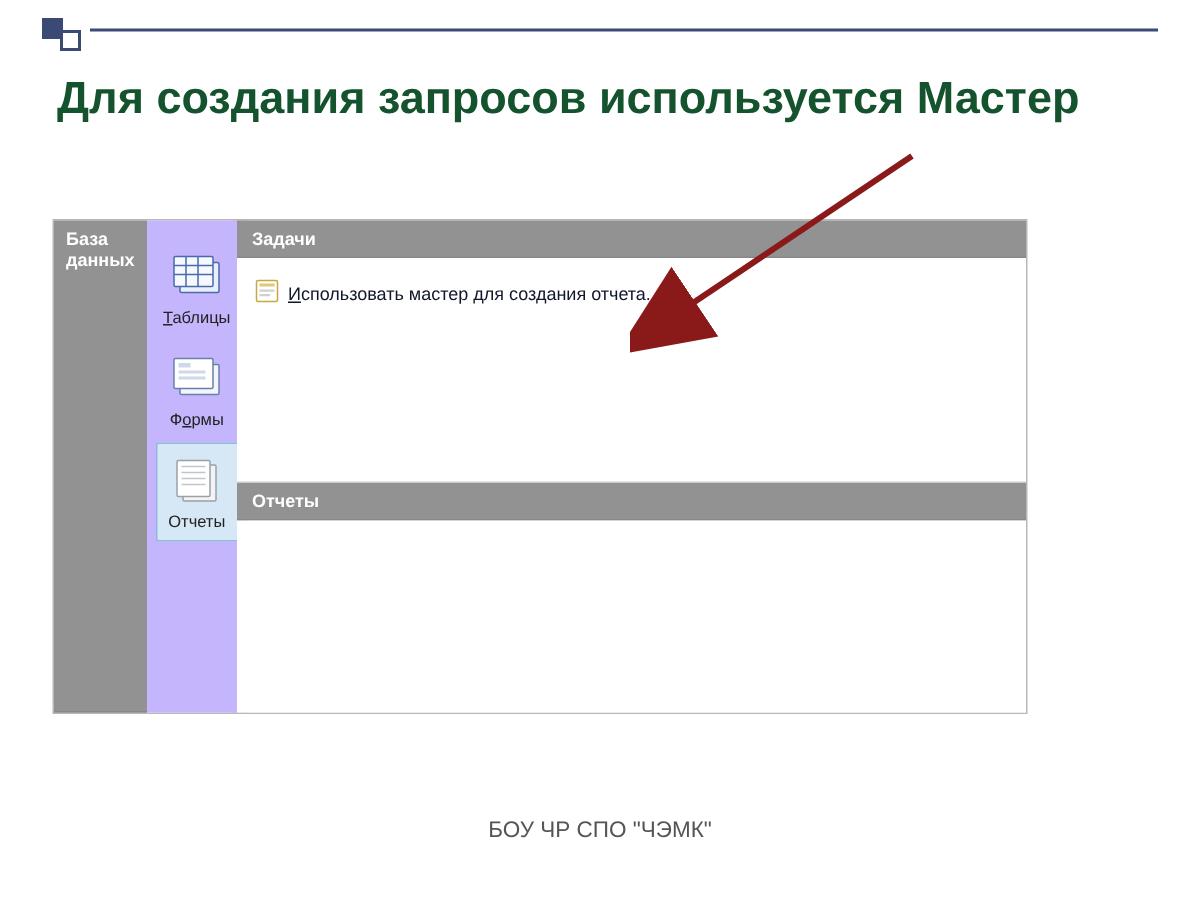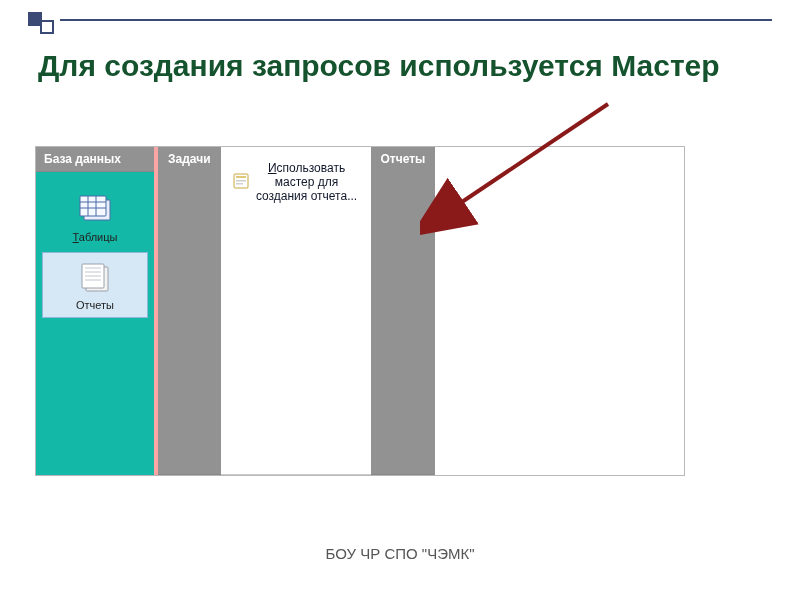--- a/index.html
+++ b/index.html
@@ -36,33 +36,33 @@
     width: 650px;
     height: 330px;
     border: 1px solid #b8b8b8;
     background: #fdfdfd;
     display: flex;
   }
   .sidebar {
     width: 122px;
     border-right: 4px solid #fca5a5;
     display: flex;
-    flex-direction: column;
+    flex-direction: row;
   }
   .sidebar-header {
     background: #929292;
     color: #fff;
     font-size: 12px;
     font-weight: bold;
     padding: 5px 8px;
     border-bottom: 1px solid #888;
   }
   .sidebar-items {
     flex: 1;
-    background: #14b8a6;
+    background: #c4b5fd;
     padding-top: 10px;
   }
   .sidebar-item {
     display: flex;
     flex-direction: column;
     align-items: center;
     padding: 6px 4px;
     margin: 2px 6px;
     cursor: pointer;
     font-size: 11px;
@@ -75,22 +75,21 @@
   .sidebar-item .icon-wrap {
     width: 42px; height: 38px;
     display:flex; align-items:center; justify-content:center;
     margin-bottom: 2px;
   }
   .sidebar-item .label { color: #222; }
   .sidebar-item .label u { text-decoration: underline; }
   .main-area {
     flex: 1;
     display: flex;
-    flex-direction: row;
-    text-align: center;
+    flex-direction: column;
   }
   .section-header {
     background: #929292;
     color: #fff;
     font-size: 12px;
     font-weight: bold;
     padding: 5px 10px;
     border-bottom: 1px solid #888;
   }
   .tasks-body {
@@ -152,20 +151,34 @@
               <line x1="2" y1="14" x2="28" y2="14" stroke="#4a6aa8"></line>
               <line x1="10" y1="2" x2="10" y2="22" stroke="#4a6aa8"></line>
               <line x1="18" y1="2" x2="18" y2="22" stroke="#4a6aa8"></line>
             </g>
           </svg>
         </span>
         <span class="label"><u>Т</u><span>аблицы</span></span>
       </div>
 
 
+      <div class="sidebar-item">
+        <span class="icon-wrap">
+          <svg width="42" height="36" viewBox="0 0 42 36">
+            <g transform="translate(4,2)">
+              <rect x="6" y="6" width="26" height="20" rx="1" fill="#f2f6fc" stroke="#6a7fa8"></rect>
+              <rect x="2" y="2" width="26" height="20" rx="1" fill="#ffffff" stroke="#6a7fa8"></rect>
+              <rect x="5" y="5" width="8" height="3" fill="#cfd8e8"></rect>
+              <rect x="5" y="10" width="18" height="2" fill="#cfd8e8"></rect>
+              <rect x="5" y="14" width="18" height="2" fill="#cfd8e8"></rect>
+            </g>
+          </svg>
+        </span>
+        <span class="label">Ф<u>о</u><span>рмы</span></span>
+      </div>
 
       <div class="sidebar-item selected">
         <span class="icon-wrap">
           <svg width="42" height="36" viewBox="0 0 42 36">
             <g transform="translate(4,2)">
               <rect x="8" y="5" width="22" height="24" rx="1" fill="#f3f3f3" stroke="#9aa0a8"></rect>
               <rect x="4" y="2" width="22" height="24" rx="1" fill="#ffffff" stroke="#9aa0a8"></rect>
               <line x1="7" y1="6" x2="23" y2="6" stroke="#c2c6cc"></line>
               <line x1="7" y1="10" x2="23" y2="10" stroke="#c2c6cc"></line>
               <line x1="7" y1="14" x2="23" y2="14" stroke="#c2c6cc"></line>

